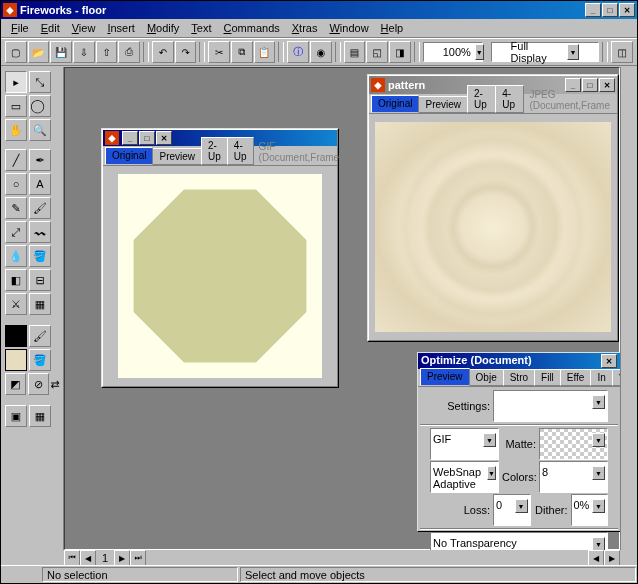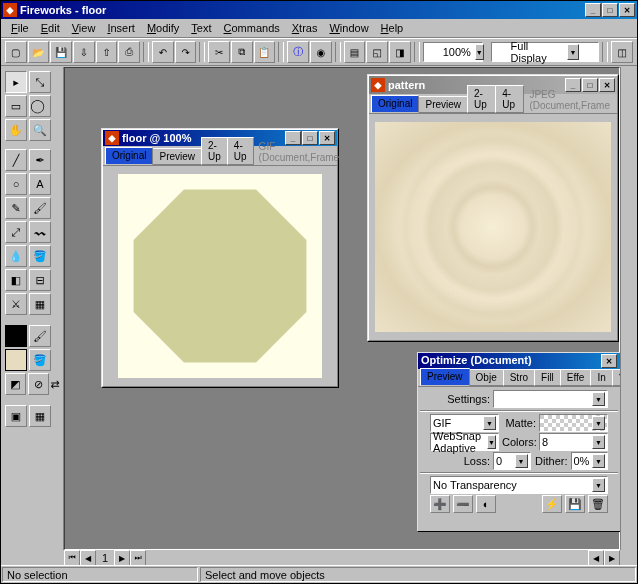--- a/index.html
+++ b/index.html
@@ -18,39 +18,39 @@
 .tsep { width: 6px; height: 20px; border-left: 1px solid #808080; border-right: 1px solid #fff; margin: 0 2px; }
 .tselect { height: 20px; background: #fff; border: 1px solid; border-color: #808080 #fff #fff #808080; padding: 0 19px; display: flex; align-items: center; }
 .tselect .arrow { width: 14px; height: 16px; background: #c0c0c0; border: 1px solid; border-color: #fff #404040 #404040 #fff; margin-left: 4px; display: flex; align-items: center; justify-content: center; font-size: 7px; }
 .workspace { position: absolute; top: 66px; left: 63px; right: 17px; bottom: 33px; background: #808080; border: 1px solid; border-color: #404040 #fff #fff #404040; }
 .toolpanel { position: absolute; top: 66px; left: 0; width: 63px; bottom: 33px; background: #c0c0c0; padding: 4px; display: flex; flex-direction: column; gap: 2px; border-right: 1px solid #808080; }
 .toolrow { display: flex; gap: 2px; }
 .tool { width: 22px; height: 22px; background: #c0c0c0; border: 1px solid; border-color: #fff #808080 #808080 #fff; display: flex; align-items: center; justify-content: center; cursor: pointer; font-size: 11px; }
 .tool.pressed { border-color: #808080 #fff #fff #808080; background: #e0e0e0; }
 .colorswatch { width: 22px; height: 22px; border: 1px solid #000; }
 .rscroll { position: absolute; top: 66px; right: 0; width: 17px; bottom: 33px; background: #c0c0c0; border-left: 1px solid #808080; }
-.statusbar { position: absolute; bottom: 0; left: 0; right: 0; height: 18px; background: #c0c0c0; display: flex; border-top: 1px solid #fff; }
+.statusbar { position: absolute; bottom: 0; left: 0; right: 0; height: 18px; background: #c0c0c0; display: flex; border-top: 1px solid #fff; padding-left: 40px; }
 .statuscell { border: 1px solid; border-color: #808080 #fff #fff #808080; padding: 1px 4px; margin: 1px; flex: 0 0 auto; }
 .docwin { position: absolute; background: #c0c0c0; border: 1px solid; border-color: #dfdfdf #000 #000 #dfdfdf; }
 .docwin .inner { border: 1px solid; border-color: #fff #808080 #808080 #fff; height: 100%; display: flex; flex-direction: column; }
 .tabstrip { display: flex; background: #c0c0c0; height: 20px; align-items: flex-end; padding: 0 2px; border-bottom: 1px solid #808080; }
 .tab { padding: 2px 6px; background: #c0c0c0; border: 1px solid; border-color: #fff #808080 #808080 #fff; margin-right: -1px; cursor: pointer; font-size: 10px; }
 .tab.active { background: #1d4ed8; border-bottom: 1px solid #c0c0c0; position: relative; z-index: 1; padding-bottom: 3px; }
 .tab.disabled { color: #808080; }
 .canvas-area { flex: 1; background: #c0c0c0; display: flex; align-items: center; justify-content: center; padding: 8px; }
 .canvas1 { width: 204px; height: 204px; background: #fffee8; display: flex; align-items: center; justify-content: center; }
 .octagon { width: 180px; height: 180px; background: #cfcf9a; clip-path: polygon(30% 2%, 70% 2%, 98% 30%, 98% 70%, 70% 98%, 30% 98%, 2% 70%, 2% 30%); }
 .canvas2 { width: 236px; height: 210px; background: radial-gradient(ellipse at center, #f5edd5 0%, #e8dcc0 30%, #f0e6cc 50%, #e0d4b4 70%, #ece2c8 100%); position: relative; overflow: hidden; }
 .canvas2::before { content: ''; position: absolute; inset: 0; background: radial-gradient(circle at 50% 50%, transparent 20%, rgba(200,185,150,.3) 25%, transparent 30%, rgba(200,185,150,.25) 40%, transparent 45%, rgba(200,185,150,.2) 55%, transparent 60%); }
 .panel { position: absolute; background: #c0c0c0; border: 1px solid; border-color: #dfdfdf #000 #000 #dfdfdf; }
 .panel .ptitle { background: linear-gradient(to right, #000080, #1084d0); color: #fff; font-weight: bold; padding: 1px 3px; font-size: 10px; display: flex; }
 .panel-body { padding: 2px; }
 .prow { display: flex; align-items: center; gap: 3px; margin: 1px 10px; font-size: 10px; }
 .prow label { text-align: right; }
-.pselect { flex: 1; background: #fff; border: 1px solid; border-color: #808080 #fff #fff #808080; height: 18px; display: flex; align-items: center; padding: 4px 2px; }
+.pselect { flex: 1; background: #fff; border: 1px solid; border-color: #808080 #fff #fff #808080; height: 32px; display: flex; padding: 4px 2px; }
 .pselect .arrow { width: 13px; height: 14px; background: #c0c0c0; border: 1px solid; border-color: #fff #404040 #404040 #fff; margin-left: auto; font-size: 7px; display: flex; align-items: center; justify-content: center; }
 .hscroll { position: absolute; bottom: 17px; left: 63px; right: 17px; height: 16px; background: #c0c0c0; display: flex; align-items: center; }
 .sbtn { width: 16px; height: 16px; background: #c0c0c0; border: 1px solid; border-color: #fff #808080 #808080 #fff; font-size: 8px; display: flex; align-items: center; justify-content: center; }
 </style>
 </head>
 <body>
 
 <div class="titlebar">
   <span class="icon">◆</span>
   <span class="title">Fireworks - floor</span>
@@ -171,21 +171,20 @@
       <div class="tool">▦</div>
     </div>
 </div>
 
 <div class="workspace">
 
   <div class="docwin" style="left:36px; top:60px; width:238px; height:260px;">
     <div class="inner">
       <div class="titlebar">
         <span class="icon">◆</span>
-        <span class="title">floor @ 100%</span>
         <div class="winbtns">
           <div class="winbtn">_</div>
           <div class="winbtn">□</div>
           <div class="winbtn">✕</div>
         </div>
       </div>
       <div class="tabstrip">
         <div class="tab active">Original</div>
         <div class="tab">Preview</div>
         <div class="tab">2-Up</div>

